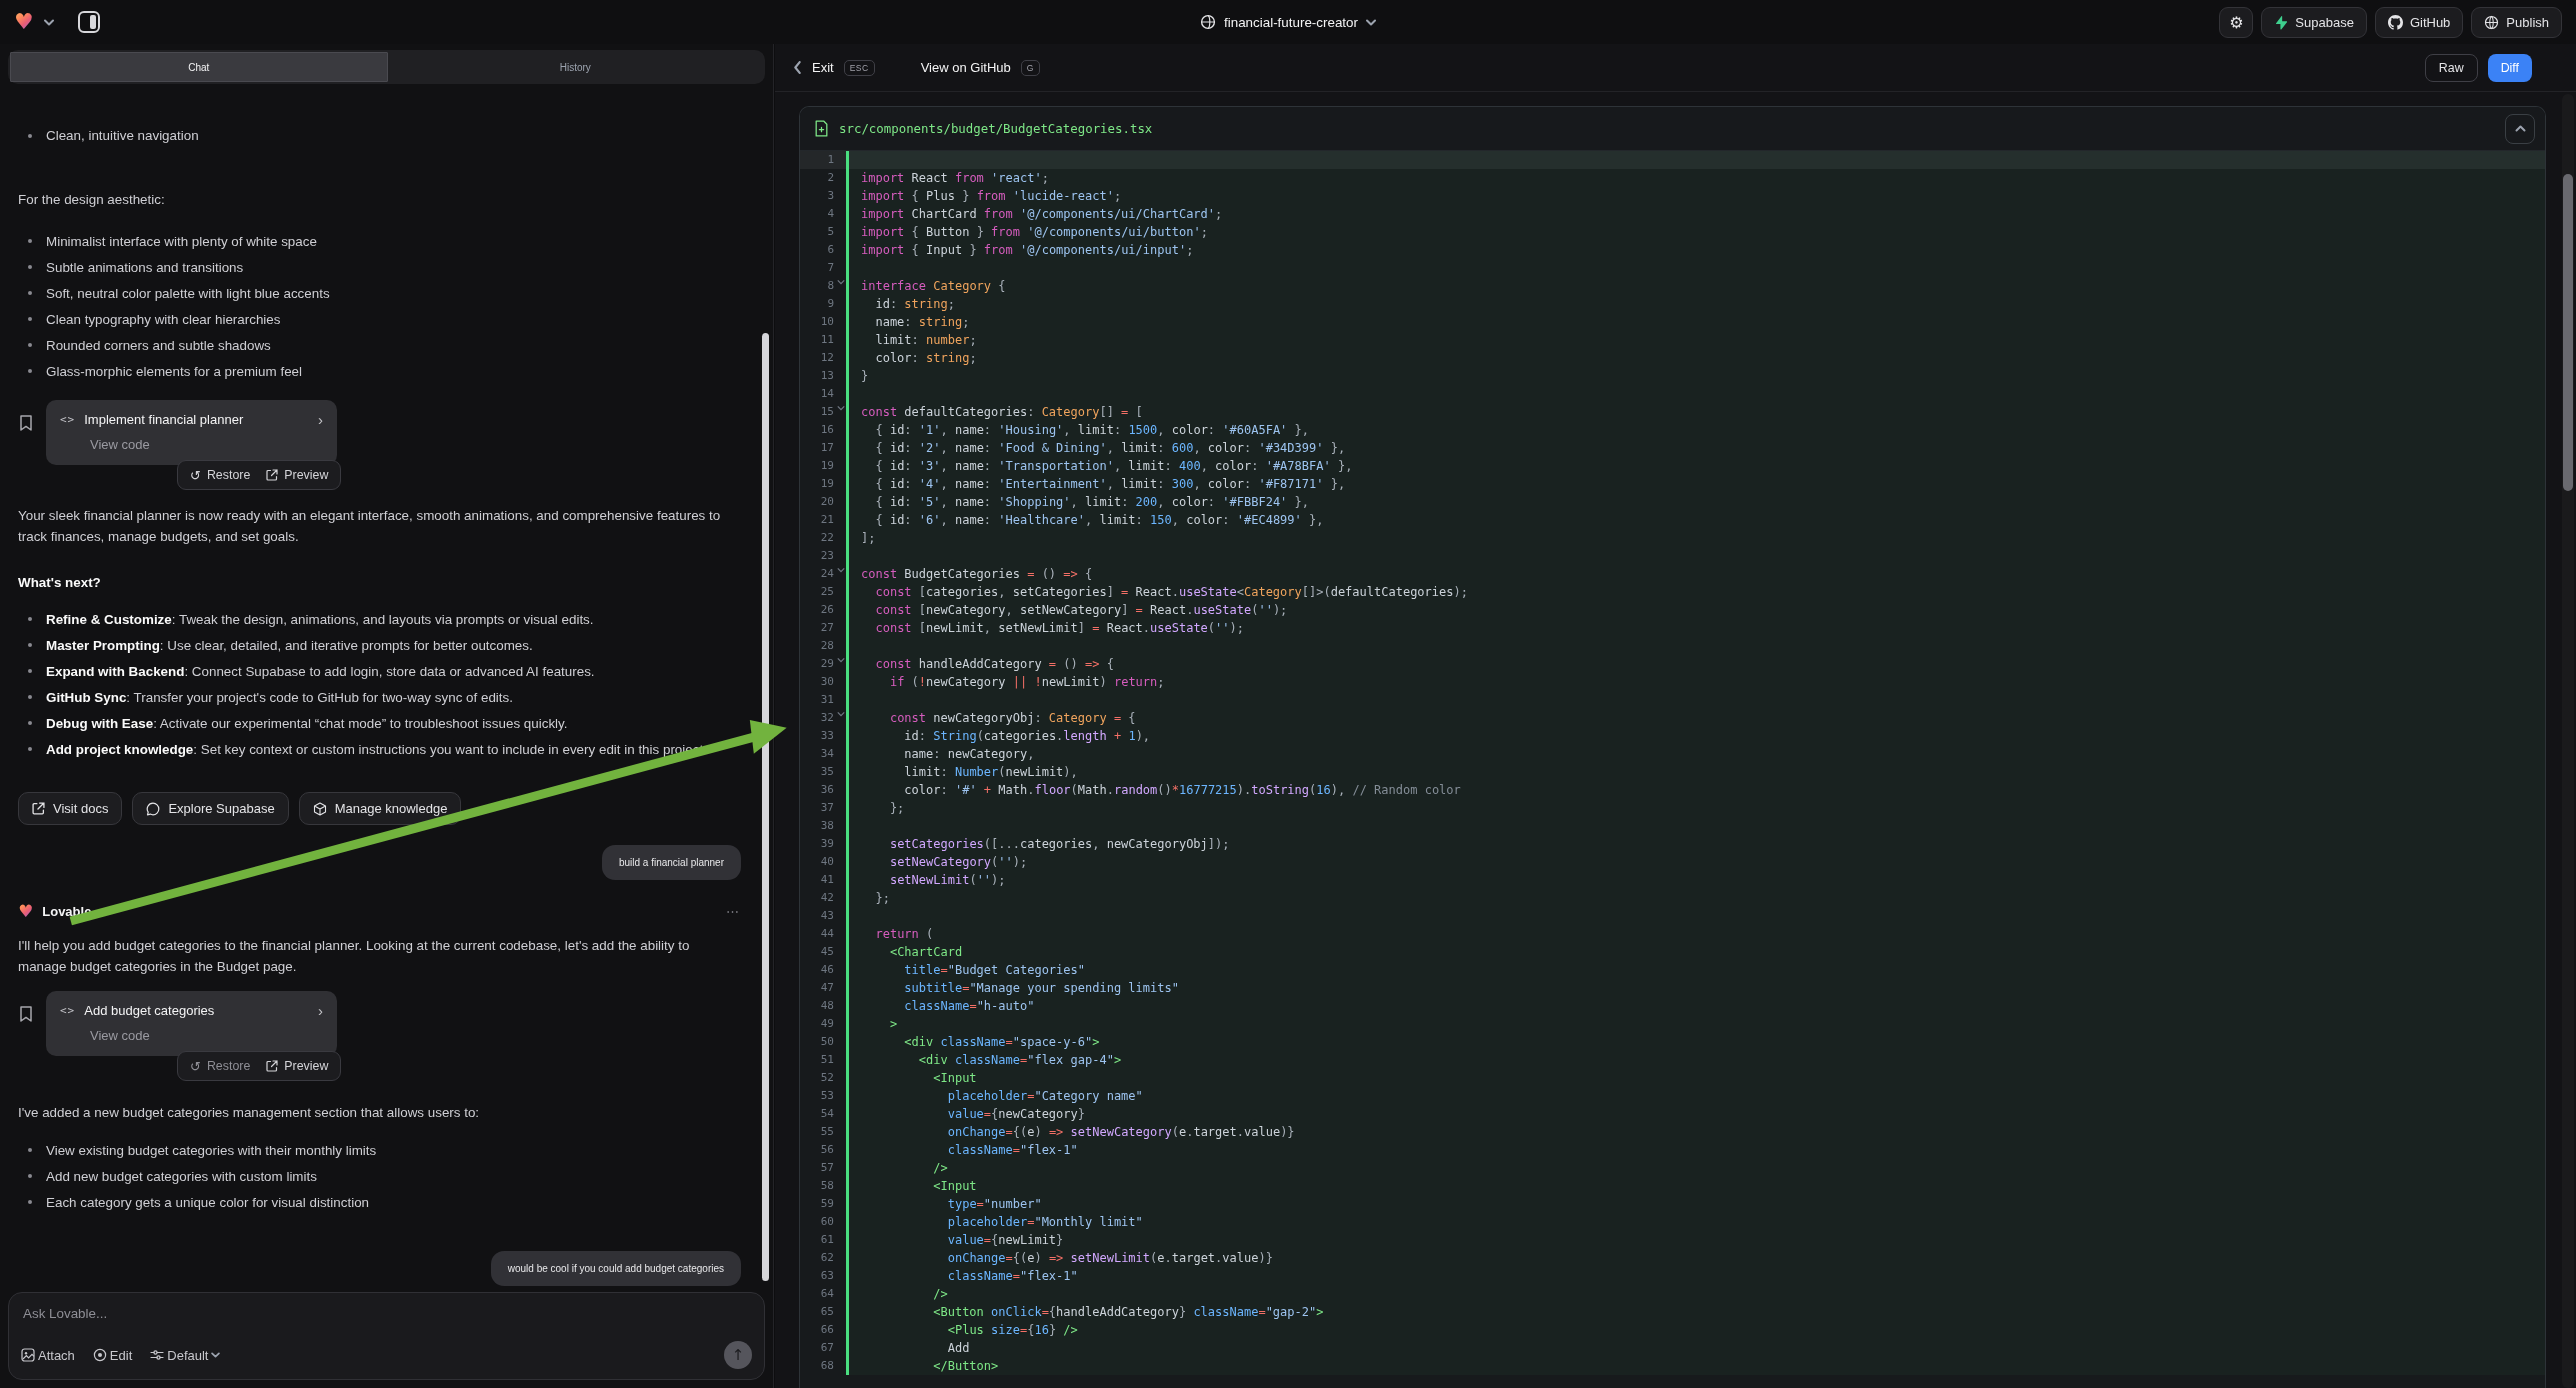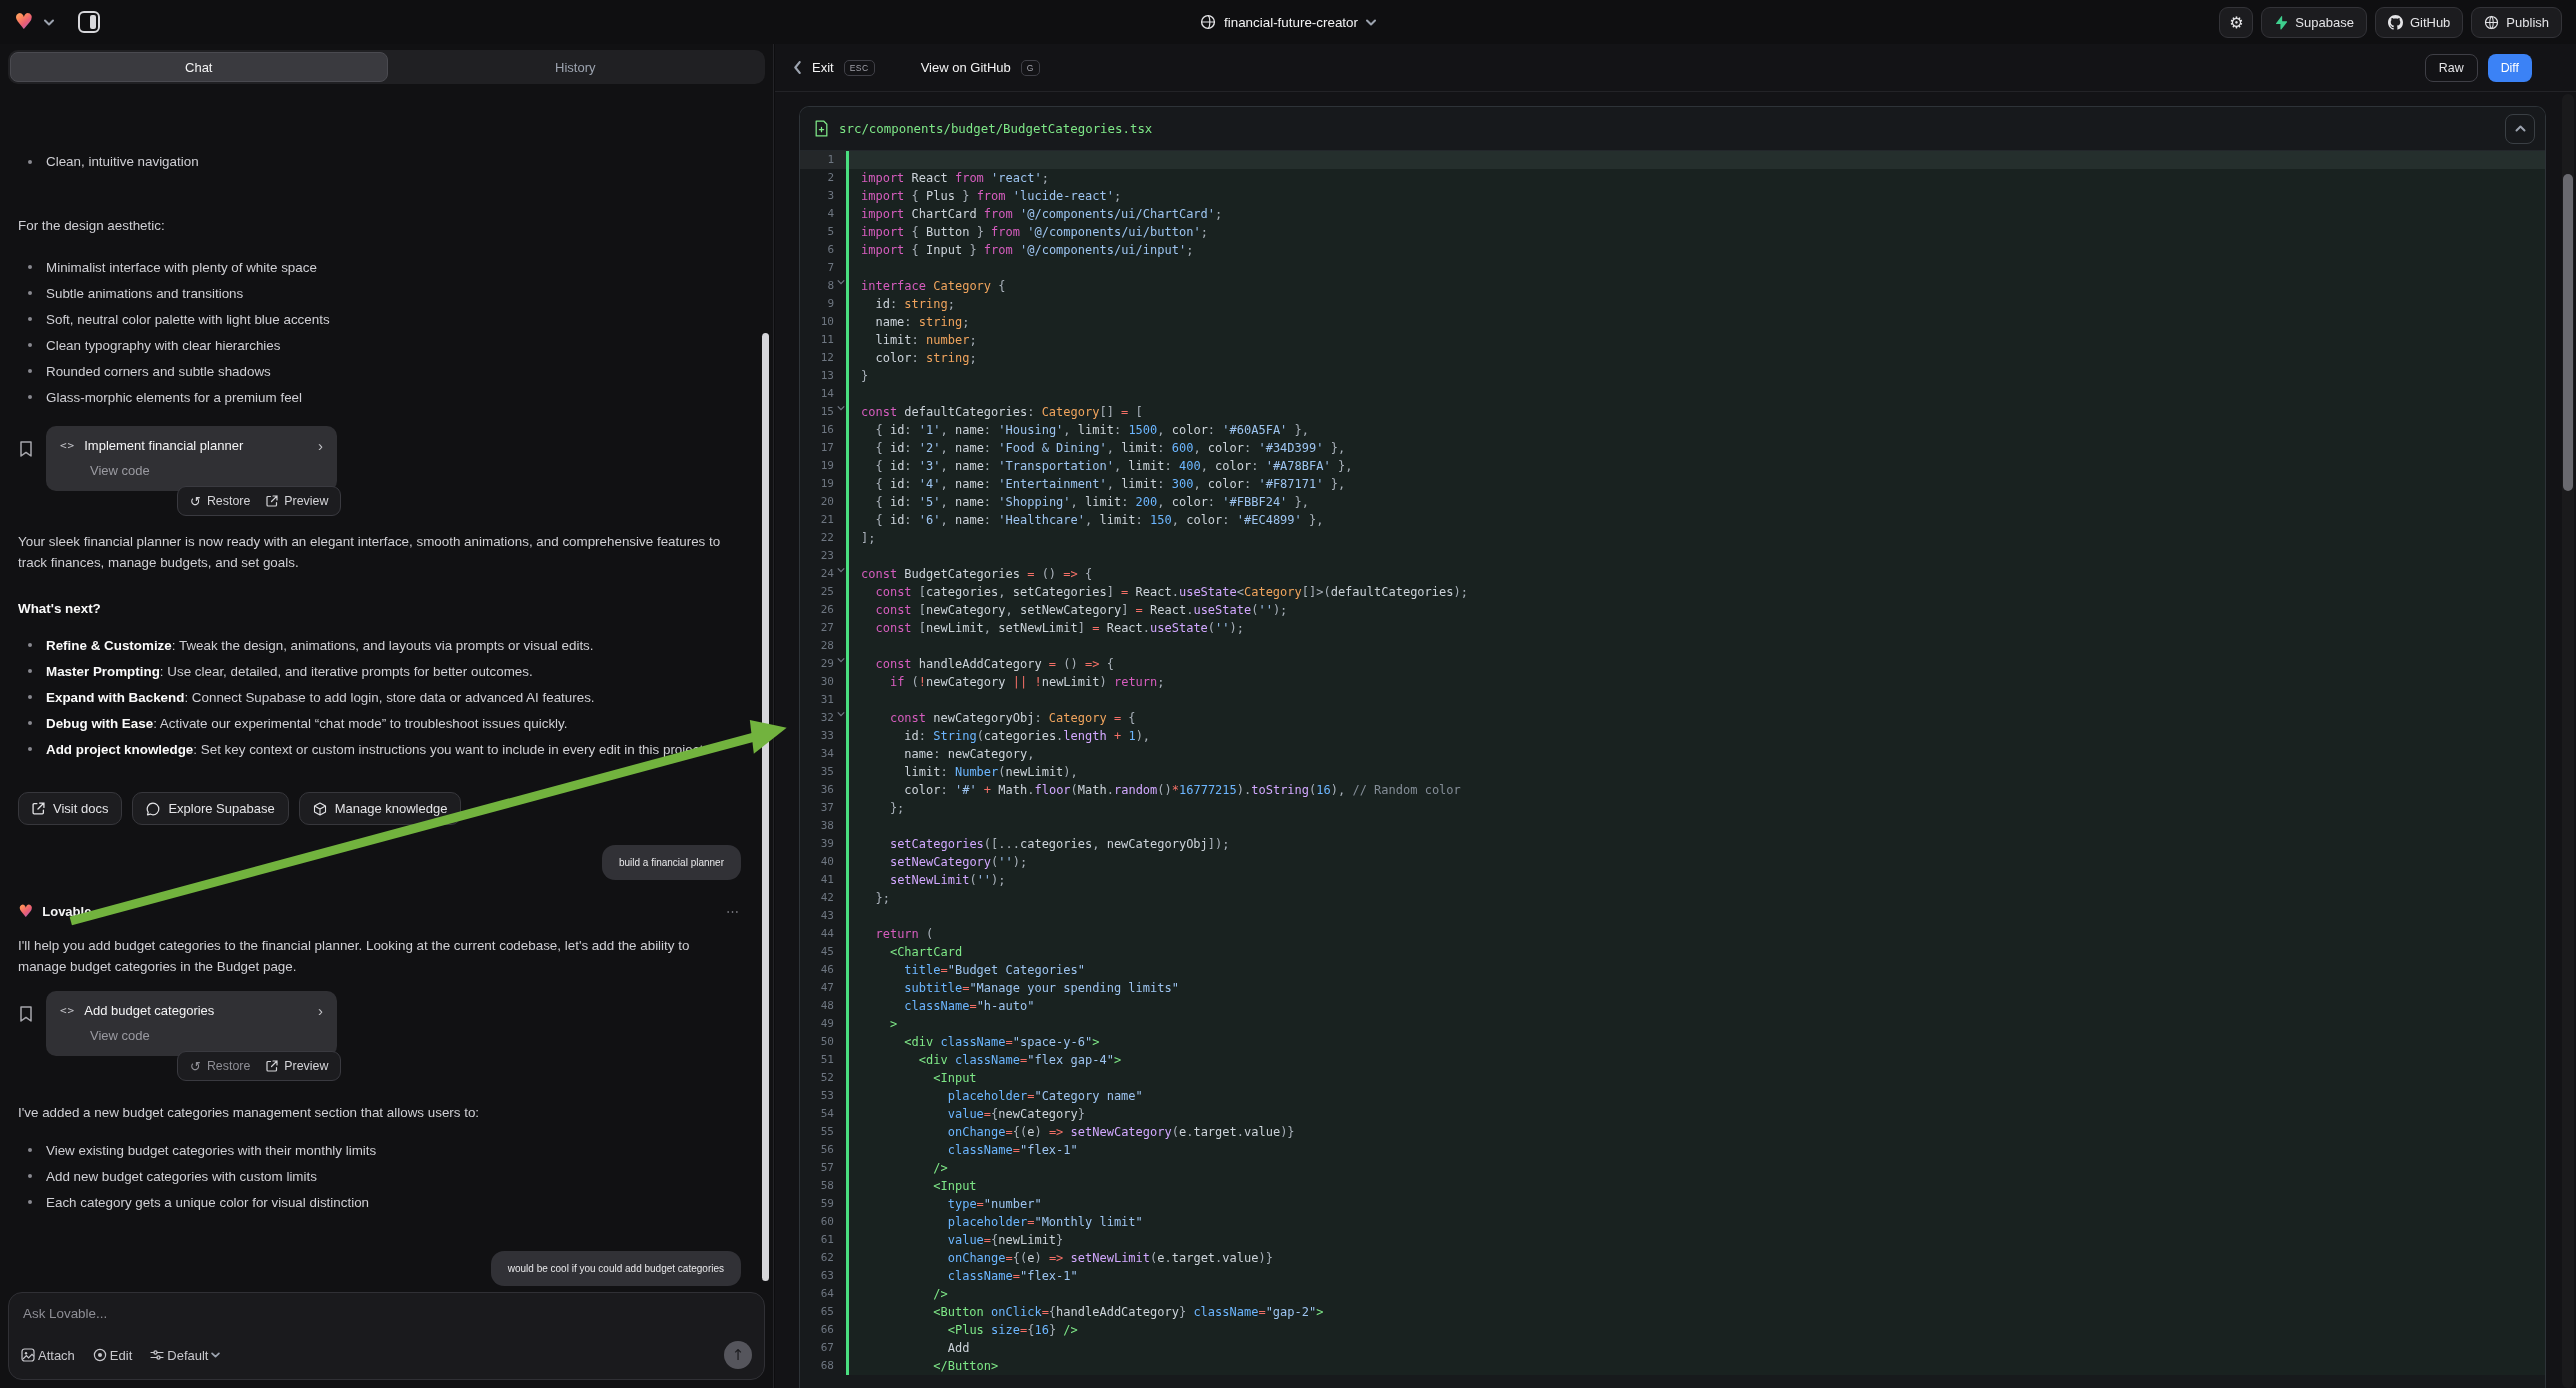--- a/index.html
+++ b/index.html
@@ -16,21 +16,21 @@
   .panel-toggle::after{content:"";position:absolute;top:2px;bottom:2px;right:2px;width:6px;background:#d7d7db;border-radius:2px}
   .hdr-center{position:absolute;left:50%;transform:translateX(-50%);display:flex;align-items:center;gap:8px;font-size:13.4px;color:#f4f4f5}
   .hdr-right{margin-left:auto;display:flex;align-items:center;gap:8px}
   .hdr-btn{display:flex;align-items:center;gap:7px;background:#1c1c1f;border:1px solid #333338;border-radius:9px;height:31px;padding:0 12px;font-size:13px;color:#e4e4e7;cursor:pointer}
   .hdr-btn.icon-only{width:34px;justify-content:center;padding:0}
   .gear-glyph{font-family:"DejaVu Sans",sans-serif;font-size:16px;color:#e4e4e7}
 
   
   .chat-panel{position:absolute;top:44px;left:0;width:774px;bottom:0;background:#111113;border-right:1px solid #242428}
   .tabs{position:absolute;top:6px;left:8px;right:8px;height:34px;background:#202023;border-radius:10px;display:flex;padding:2px}
-  .tab{flex:1;display:flex;align-items:center;justify-content:center;font-size:13px;color:#9ca3af;border-radius:8px;cursor:pointer}
+  .tab{flex:1;display:flex;align-items:center;justify-content:center;font-size:10px;color:#9ca3af;border-radius:1px;cursor:pointer}
   .tab.active{background:#3a3a3f;color:#f4f4f5;border:1px solid #4a4a50}
   .chat-scroll{position:absolute;top:46px;bottom:102px;left:0;right:0;overflow:hidden;display:flex;flex-direction:column;justify-content:flex-end;padding:0 18px}
   .chat-scrollbar{position:absolute;top:289px;right:4px;width:7px;height:948px;background:#d6d6da;border-radius:4px;z-index:5}
 
   .bullet-li{display:flex;gap:14px;font-size:13.4px;line-height:26px;color:#cfcfd4}
   .bullet-li .dot{width:4px;height:4px;border-radius:50%;background:#8a8a91;margin-top:11px;margin-left:10px;flex:none}
   .para{font-size:13.4px;line-height:21px;color:#cfcfd4;max-width:717px}
   .h-bold{font-size:13.4px;font-weight:bold;color:#fafafa}
   .bullet-li b{color:#fafafa;font-weight:bold}
 
@@ -217,20 +217,24 @@
           <span class="dot"></span>
           <span style="line-height: 21px; padding: 2.5px 0px;"><b>Refine &amp; Customize</b>: Tweak the design, animations, and layouts via prompts or visual edits.</span>
         </div>
         <div class="bullet-li">
           <span class="dot"></span>
           <span style="line-height: 21px; padding: 2.5px 0px;"><b>Master Prompting</b>: Use clear, detailed, and iterative prompts for better outcomes.</span>
         </div>
         <div class="bullet-li">
           <span class="dot"></span>
           <span style="line-height: 21px; padding: 2.5px 0px;"><b>Expand with Backend</b>: Connect Supabase to add login, store data or advanced AI features.</span>
+        </div>
+        <div class="bullet-li">
+          <span class="dot"></span>
+          <span style="line-height: 21px; padding: 2.5px 0px;"><b>GitHub Sync</b>: Transfer your project's code to GitHub for two-way sync of edits.</span>
         </div>
         <div class="bullet-li">
           <span class="dot"></span>
           <span style="line-height: 21px; padding: 2.5px 0px;"><b>Debug with Ease</b>: Activate our experimental “chat mode” to troubleshoot issues quickly.</span>
         </div>
         <div class="bullet-li">
           <span class="dot"></span>
           <span style="line-height: 21px; padding: 2.5px 0px;"><b>Add project knowledge</b>: Set key context or custom instructions you want to include in every edit in this project.</span>
         </div>
       </div>

